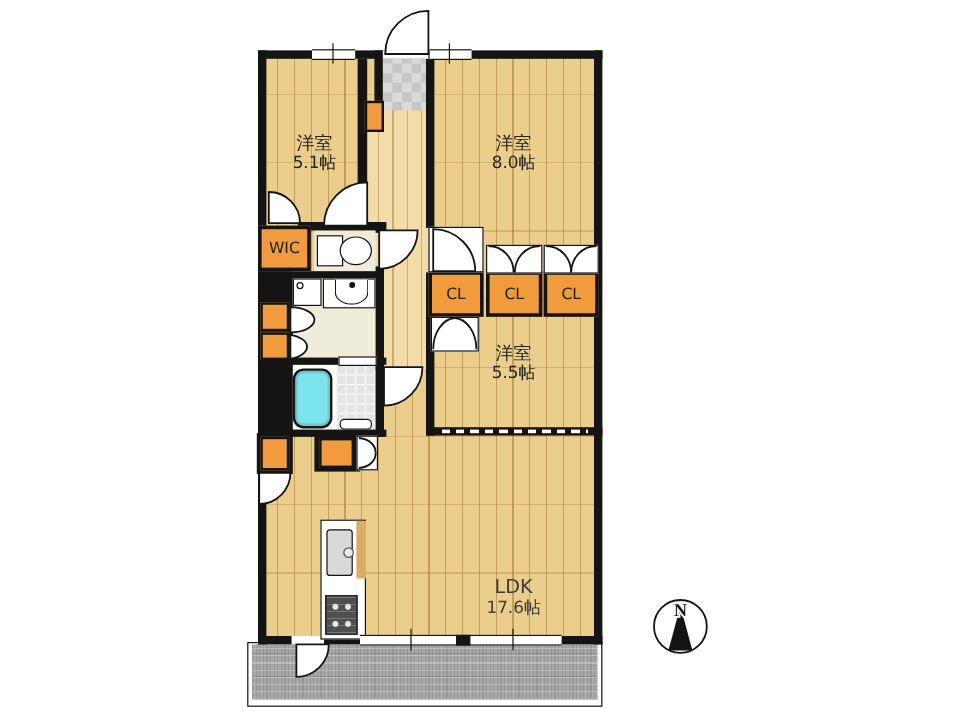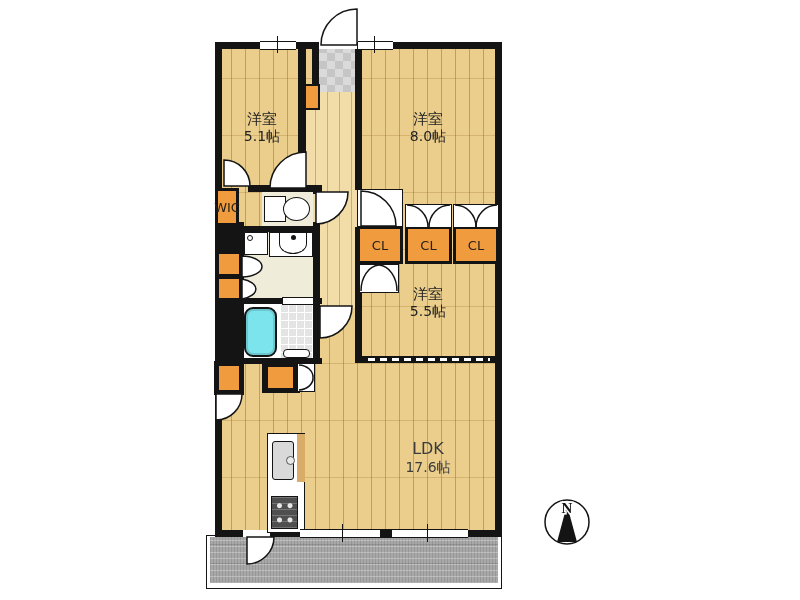--- a/index.html
+++ b/index.html
@@ -31,21 +31,21 @@
   .dashband{background:repeating-linear-gradient(90deg,#ffffff 0 7px, transparent 7px 12px);z-index:16;}
   .balcony{background-color:#a8a8a8;
     background-image:
       repeating-linear-gradient(0deg, rgba(255,255,255,.28) 0 1px, transparent 1px 6px),
       repeating-linear-gradient(90deg, rgba(0,0,0,.10) 0 1px, transparent 1px 3px),
       repeating-linear-gradient(0deg, rgba(0,0,0,.12) 0 1px, transparent 1px 19px);
     z-index:5;}
   .balcony-outline{border:1px solid #141414;background:transparent;z-index:4;}
   .room-label{z-index:35;text-align:center;color:#232323;font-size:15px;line-height:17px;}
   .room-label .l2{font-size:14px;}
-  #lbl-ldk{font-size:16px;line-height:18px;color:#3c3c3c;}
+  #lbl-ldk{font-size:16px;line-height:18px;color:#3c3c3c;margin-top:40px;}
   #watermark{z-index:50;left:276px;top:268px;width:260px;height:62px;
     font-size:53px;line-height:58px;font-weight:bold;letter-spacing:-6px;
     color:#8f8f8f;-webkit-text-stroke:1.8px #ffffff;text-shadow:0 0 1px #fff;white-space:nowrap;}
   svg.overlay{left:0;top:0;z-index:30;pointer-events:none;}
   .stove{background-color:#4f4f4f;border:1px solid #141414;z-index:22;
     background-image:
       radial-gradient(circle at 30% 28%, #e7e7e7 0 2px, rgba(0,0,0,0) 3px),
       radial-gradient(circle at 72% 28%, #e7e7e7 0 2px, rgba(0,0,0,0) 3px),
       radial-gradient(circle at 30% 74%, #e7e7e7 0 2px, rgba(0,0,0,0) 3px),
       radial-gradient(circle at 72% 74%, #e7e7e7 0 2px, rgba(0,0,0,0) 3px),
@@ -90,21 +90,21 @@
   <div class="abs wall" style="left:215px;top:358px;width:107px;height:6px;"></div>
   <div class="abs wall" style="left:313px;top:304px;width:7px;height:60px;"></div>
   <div class="abs wall" style="left:218px;top:302px;width:26px;height:62px;"></div>
   <div class="abs wall" style="left:218px;top:222px;width:26px;height:80px;"></div>
   <div class="abs wall" style="left:355px;top:356px;width:147px;height:7px;"></div>
   <div class="abs dashband" style="left:368px;top:358px;width:122px;height:3px;"></div>
   <div class="abs wall" style="left:214px;top:361px;width:30px;height:34px;"></div>
   <div class="abs wall" style="left:262px;top:362px;width:38px;height:31px;"></div>
   <div class="abs wall" style="left:296px;top:483px;width:8px;height:50px;"></div>
 
-  <div class="abs orangebox" style="left:215px;top:188px;width:24px;height:38px;">
+  <div class="abs orangebox" style="left:215px;top:188px;width:44px;height:38px;">
     <span>WIC</span>
   </div>
   <div class="abs orangebox" style="left:357px;top:226px;width:46px;height:38px;">
     <span>CL</span>
   </div>
   <div class="abs orangebox" style="left:405px;top:226px;width:47px;height:38px;">
     <span>CL</span>
   </div>
   <div class="abs orangebox" style="left:453px;top:226px;width:46px;height:38px;">
     <span>CL</span>

